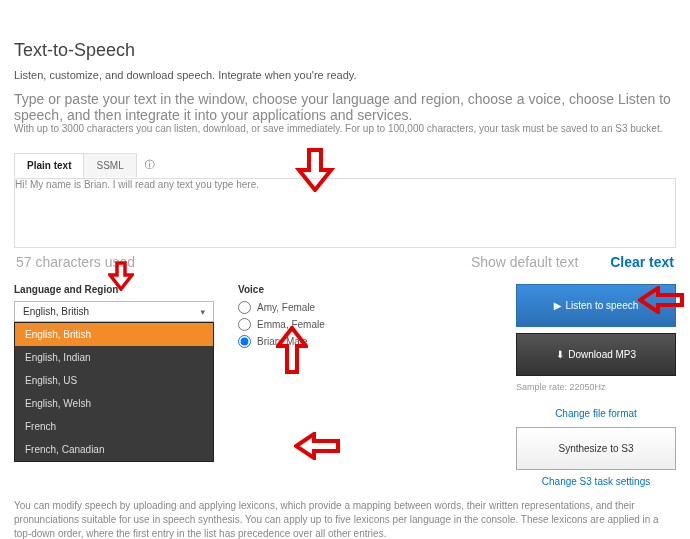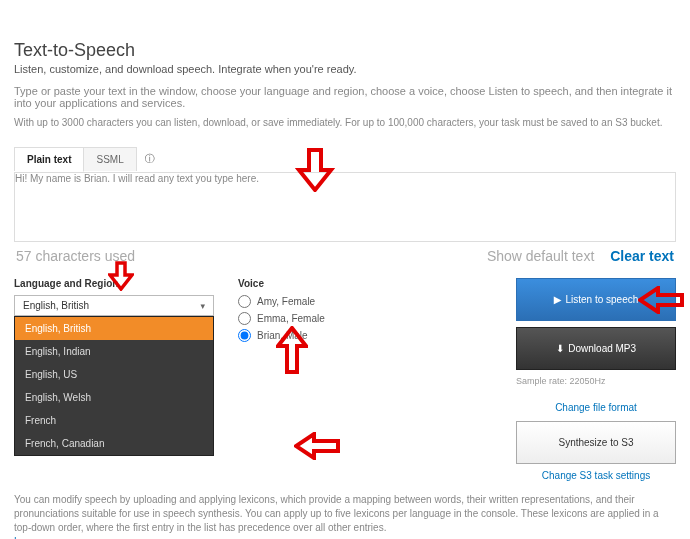--- a/index.html
+++ b/index.html
@@ -1,31 +1,31 @@
 <!DOCTYPE html>
 <html><head>
 <meta charset="utf-8">
 <style>
 * { box-sizing: border-box; margin: 0; padding: 0; }
 body { font-family: "Helvetica Neue", Arial, sans-serif; font-size: 11px; color: #333; background: #fff; padding: 40px 14px 20px 14px; width: 690px; position: relative; }
-h1 { font-size: 18px; font-weight: 400; color: #444; margin-bottom: 2px; }
+h1 { font-size: 18px; font-weight: 400; color: #444; margin-bottom: 8px; }
 .intro1 { font-size: 11px; color: #555; margin-bottom: 10px; }
-.intro2 { font-size: 11px; color: #888; margin-bottom: 8px; }
+.intro2 { font-size: 14px; color: #888; margin-bottom: 0; }
 .intro3 { font-size: 10px; color: #888; margin-bottom: 18px; }
 
 .tabs { border: 1px solid #ddd; border-bottom: none; display: inline-flex; }
 .tab { padding: 6px 12px; font-size: 10px; color: #666; background: #f5f5f5; border-right: 1px solid #ddd; cursor: pointer; }
 .tab.active { background: #fff; font-weight: bold; color: #222; border-bottom: 1px solid #fff; margin-bottom: -1px; }
 .tab:last-child { border-right: none; }
 .help-icon { padding: 6px 8px; font-size: 10px; color: #666; cursor: pointer; }
 
 .text-box { border: 1px solid #ddd; padding: 0; min-height: 70px; margin-bottom: 6px; font-size: 10px; color: #888; background: #fff; }
 .text-meta { display: flex; justify-content: space-between; font-size: 14px; margin-bottom: 14px; padding: 0 2px; }
 .text-meta .left { color: #aaa; }
-.text-meta .right a { color: #0073bb; text-decoration: none; margin-left: 12px; }
+.text-meta .right a { color: #0073bb; text-decoration: none; margin-left: 28px; }
 
 .columns { display: flex; gap: 24px; align-items: flex-start; position: relative; }
 .col-left { width: 200px; position: relative; }
 .col-mid { flex: 1; }
 .col-right { width: 160px; }
 
 .section-label { font-size: 10px; font-weight: bold; color: #333; margin-bottom: 6px; }
 
 .dropdown-head { border: 1px solid #bbb; background: #fff; padding: 4px 8px; font-size: 10px; display: flex; justify-content: space-between; align-items: center; cursor: pointer; }
 .dropdown-head::after { content: "▾"; font-size: 9px; color: #666; }

